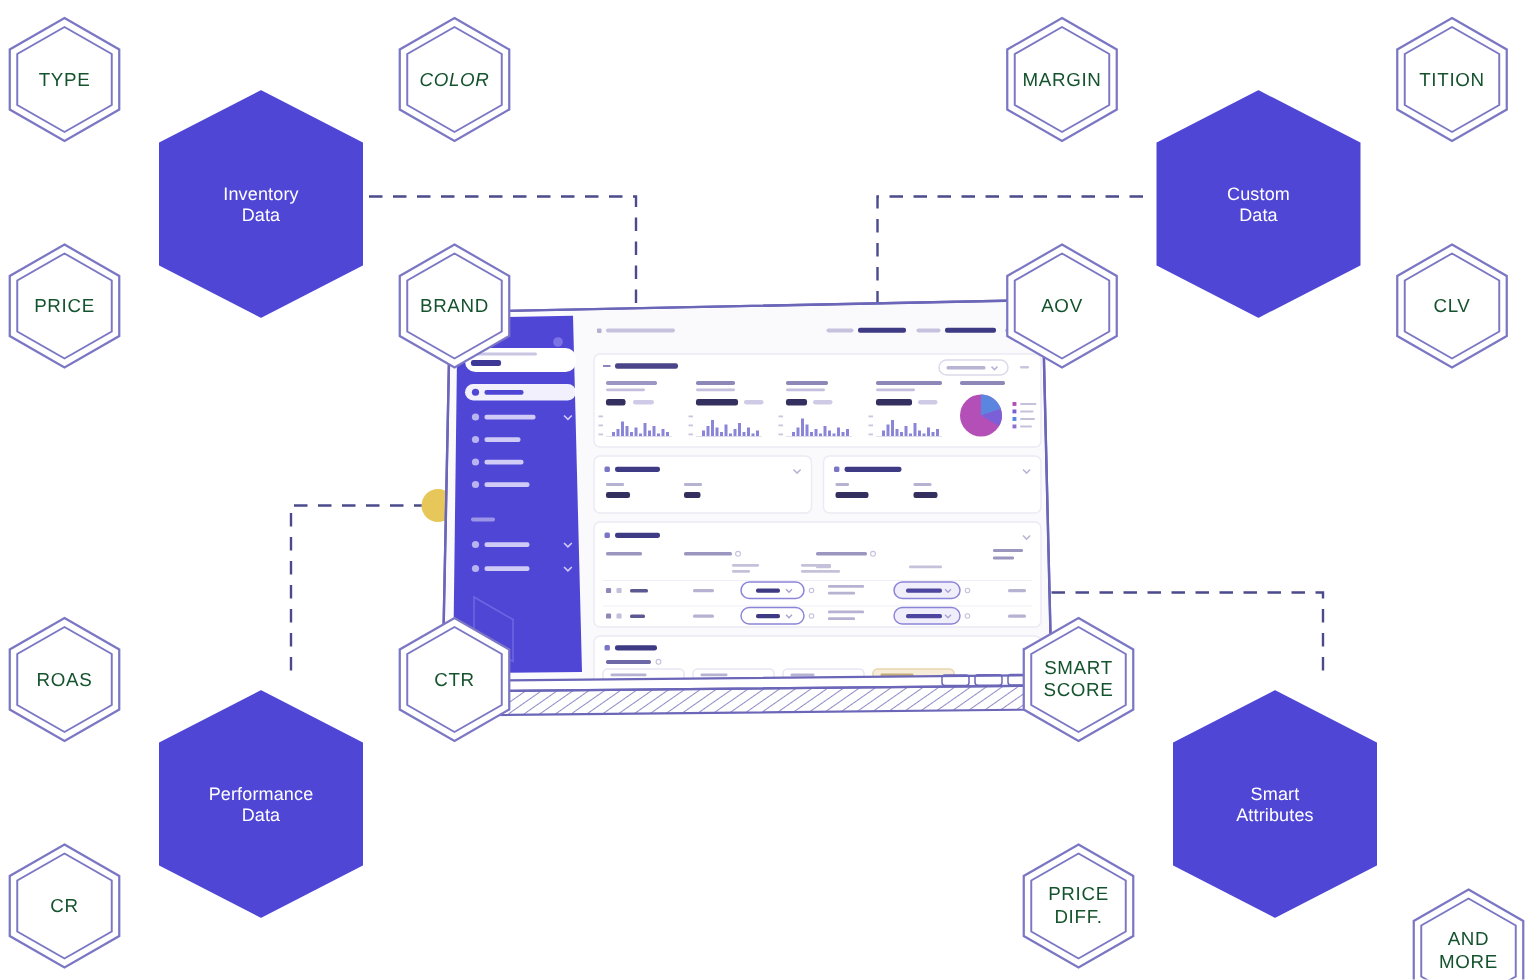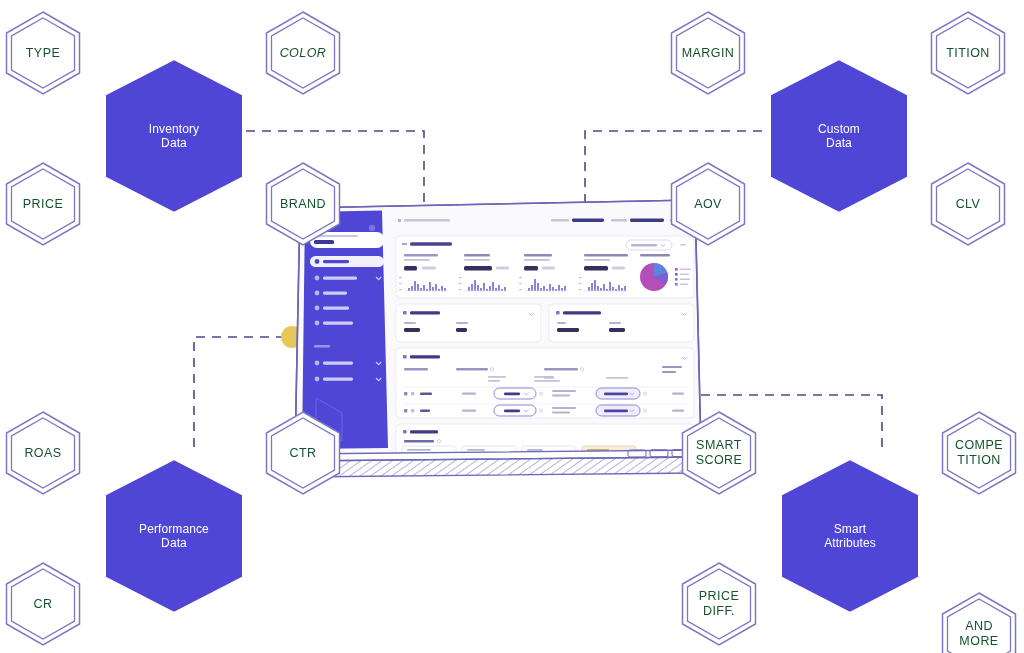--- a/index.html
+++ b/index.html
@@ -146,29 +146,20 @@
     </span>
   </div>
 
   <div class="hex hex-small" style="left:680px;top:410px;width:78px;height:86px;z-index:8;">
     <svg viewBox="0 0 78 86">
         <polygon points="39,2 75.5,23 75.5,63 39,84 2.5,63 2.5,23" fill="#fff" stroke="#7b77c4" stroke-width="1.5"></polygon>
         <polygon points="39,8 70.5,26 70.5,60 39,78 7.5,60 7.5,26" fill="none" stroke="#7b77c4" stroke-width="1.3"></polygon>
       </svg>
     <span class="lbl">
       <span>SMART</span><br><span>SCORE</span>
-    </span>
-  </div>
-  <div class="hex hex-small" style="left:940px;top:410px;width:78px;height:86px;">
-    <svg viewBox="0 0 78 86">
-        <polygon points="39,2 75.5,23 75.5,63 39,84 2.5,63 2.5,23" fill="#fff" stroke="#7b77c4" stroke-width="1.5"></polygon>
-        <polygon points="39,8 70.5,26 70.5,60 39,78 7.5,60 7.5,26" fill="none" stroke="#7b77c4" stroke-width="1.3"></polygon>
-      </svg>
-    <span class="lbl">
-      <span>COMPE</span><br><span>TITION</span>
     </span>
   </div>
   <div class="hex hex-small" style="left:680px;top:561px;width:78px;height:86px;">
     <svg viewBox="0 0 78 86">
         <polygon points="39,2 75.5,23 75.5,63 39,84 2.5,63 2.5,23" fill="#fff" stroke="#7b77c4" stroke-width="1.5"></polygon>
         <polygon points="39,8 70.5,26 70.5,60 39,78 7.5,60 7.5,26" fill="none" stroke="#7b77c4" stroke-width="1.3"></polygon>
       </svg>
     <span class="lbl">
       <span>PRICE</span><br><span>DIFF.</span>
     </span>

